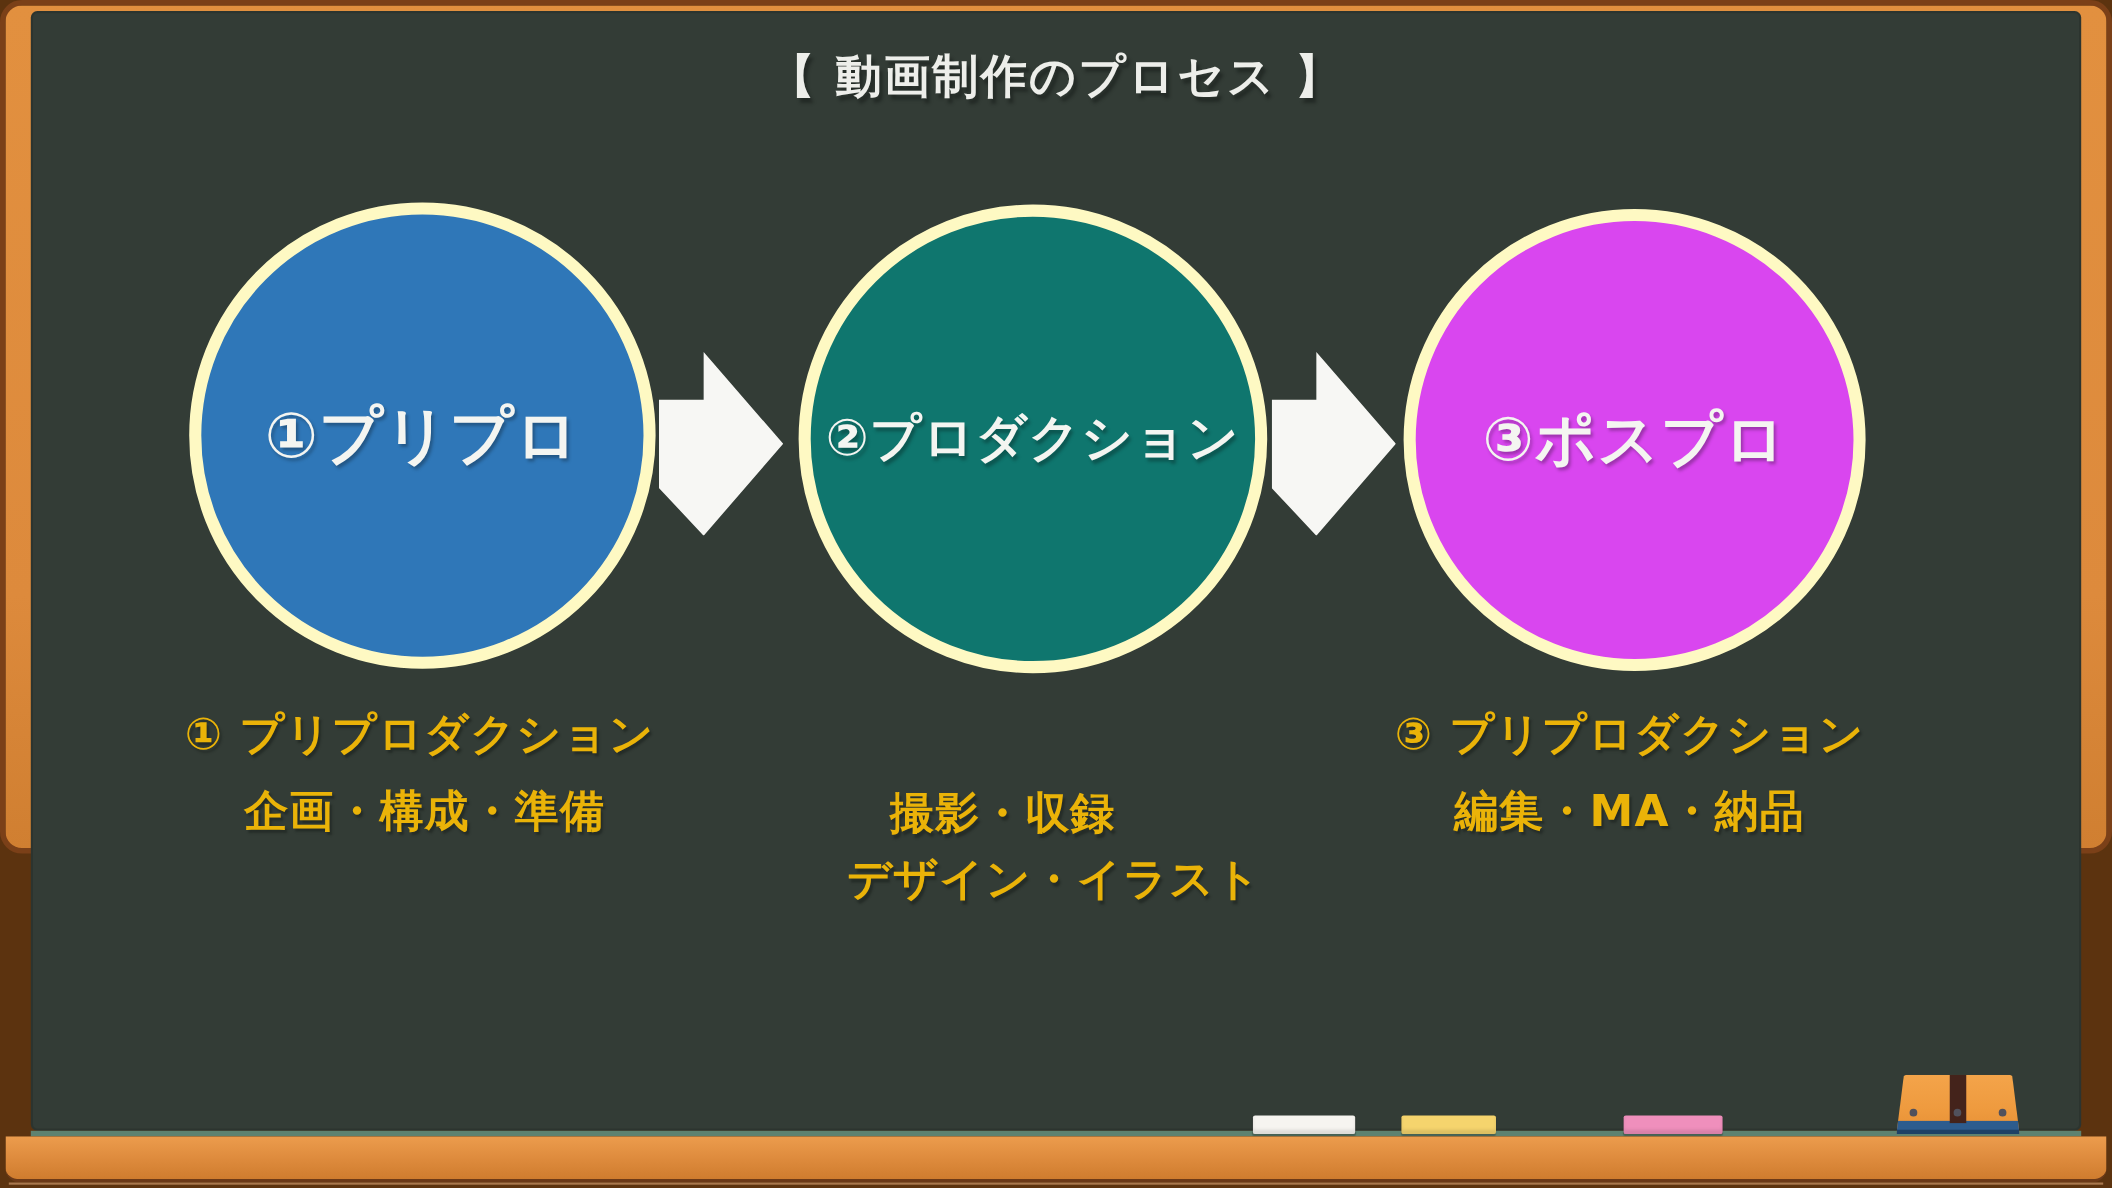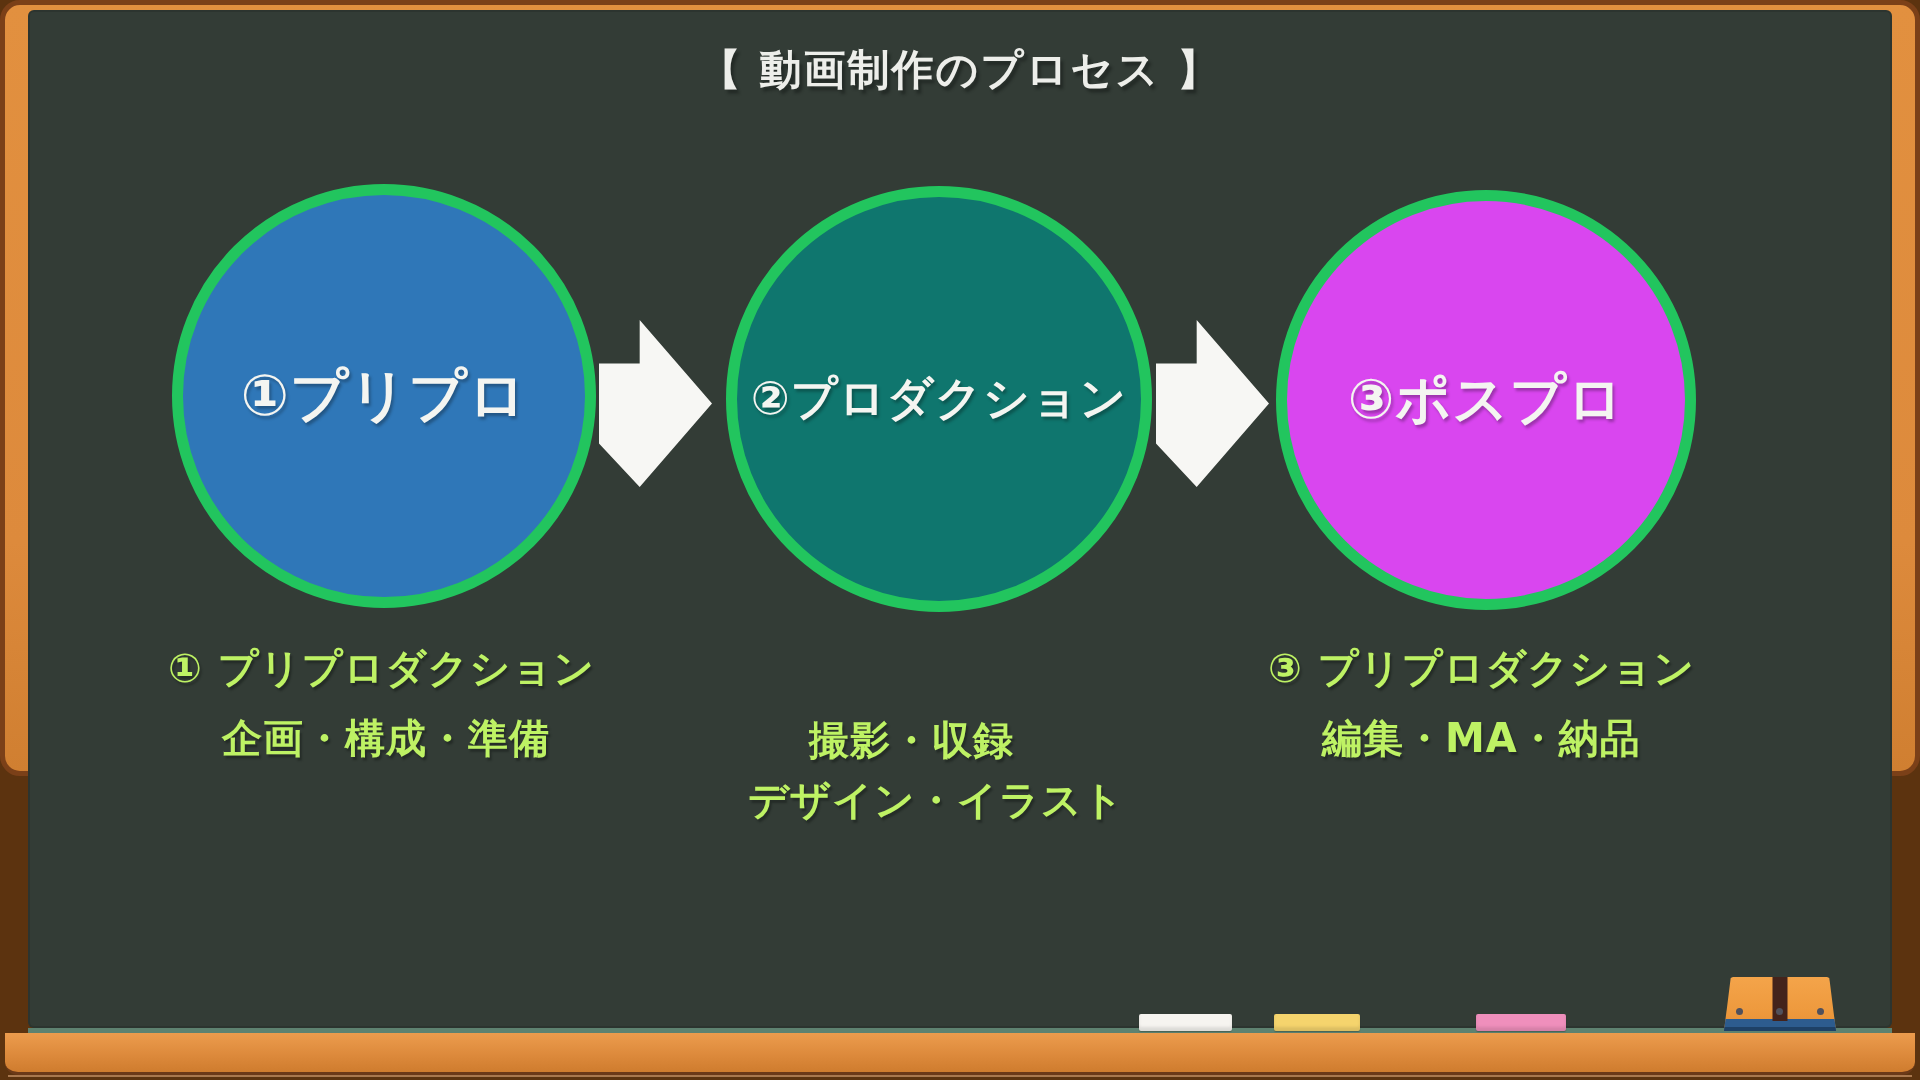--- a/index.html
+++ b/index.html
@@ -41,48 +41,48 @@
   .title {
     position:absolute; left:0; right:0; top:42px;
     text-align:center; font-size:42px; font-weight:800;
     color:#edeeea; letter-spacing:2px;
     text-shadow:3px 4px 3px rgba(15,20,17,0.45);
   }
 
   
   .circle {
     position:absolute; border-radius:50%;
-    border:11px solid #22c55e;
+    border:11px solid #fef9c3;
     display:flex; align-items:center; justify-content:center;
     color:#f4f5f1; font-weight:800; letter-spacing:1px;
     text-shadow:2px 3px 3px rgba(0,0,0,0.28);
   }
   .circle-1 { left:172px; top:184px; width:424px; height:424px; font-size:57px; }
   .circle-2 { left:726px; top:186px; width:426px; height:426px; font-size:46px; }
   .circle-3 { left:1276px; top:190px; width:420px; height:420px; font-size:55px; }
 
   
   .arrow {
     position:absolute; width:113px; height:167px; background:#f7f7f4;
     clip-path:polygon(0 26%, 36% 26%, 36% 0, 100% 50%, 36% 100%, 0 74%);
   }
   .arrow-1 { left:599px; top:320px; }
   .arrow-2 { left:1156px; top:320px; }
 
   
   .step-line {
-    position:absolute; font-size:40px; font-weight:800; color:#bef264;
+    position:absolute; font-size:40px; font-weight:800; color:#eab308;
     letter-spacing:1px; line-height:48px; white-space:nowrap;
     text-shadow:2px 3px 2px rgba(15,20,17,0.4);
   }
   .h1 { left:168px;  top:644px; }
   .d1 { left:222px;  top:714px; }
   .h2 { left:730px;  top:644px; }
   .d2a{ left:782px;  top:716px;margin-left:27px; }
-  .d2b{ left:748px;  top:776px;text-align:center; }
+  .d2b{ left:770px;  top:776px;text-align:center; }
   .h3 { left:1268px; top:644px; }
   .d3 { left:1322px; top:714px; }
 
   
   .chalk {
     position:absolute; top:1014px; height:17px; border-radius:2px;
     box-shadow:inset 0 -4px 3px rgba(0,0,0,0.10), 0 1px 1px rgba(0,0,0,0.25);
   }
   .chalk-white  { left:1139px; width:93px; }
   .chalk-yellow { left:1274px; width:86px; }

